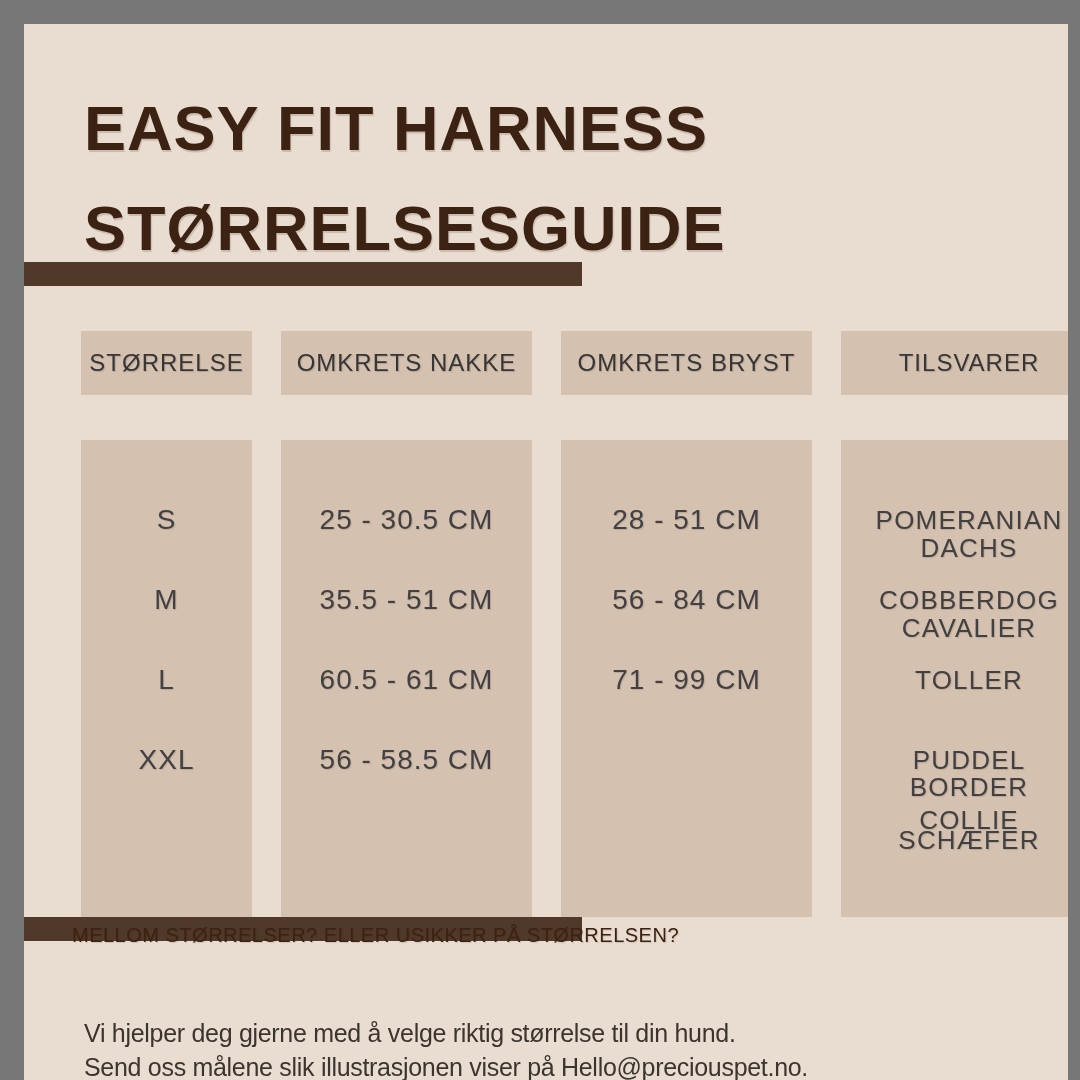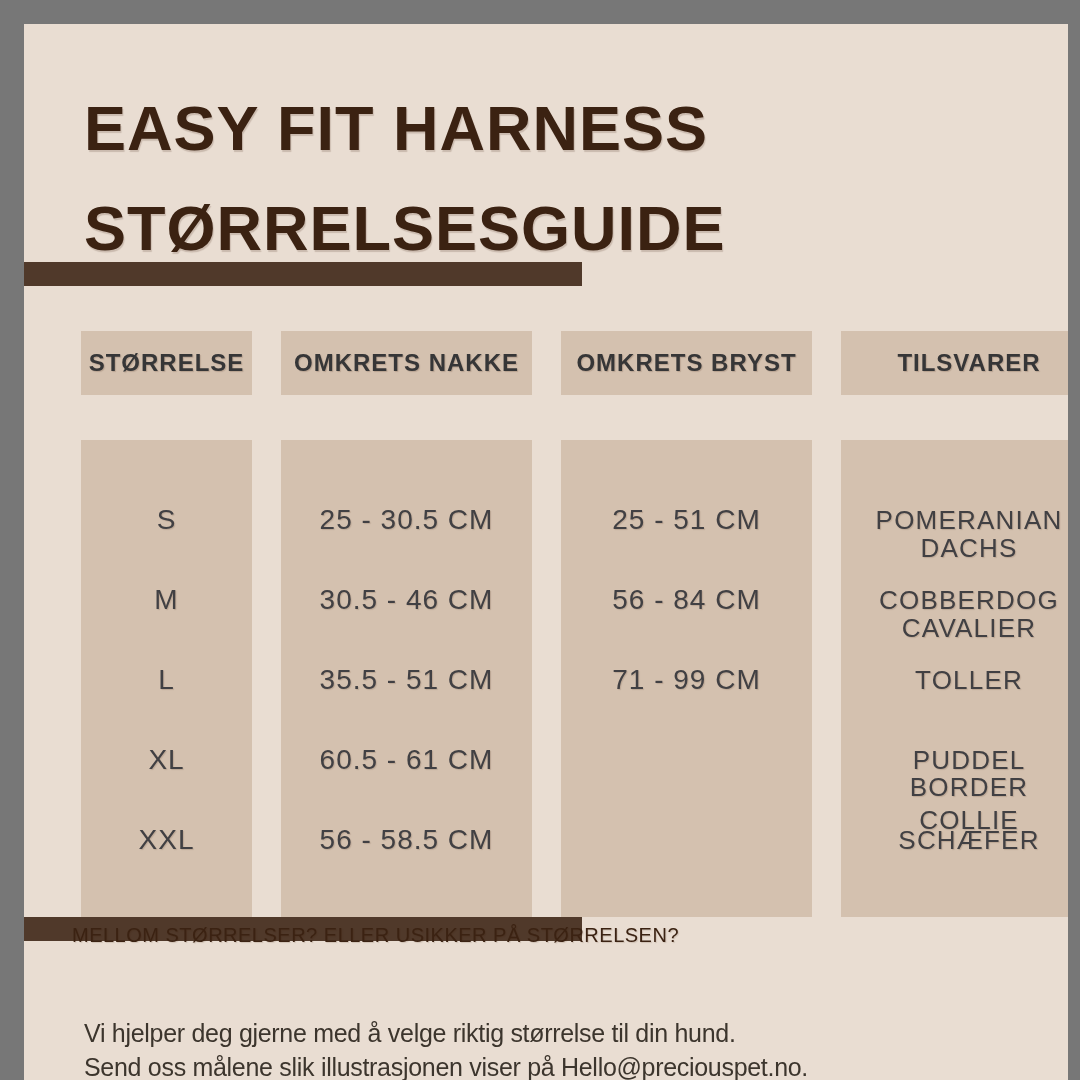--- a/index.html
+++ b/index.html
@@ -38,21 +38,21 @@
   }
   .thead,.tbody{
     display:grid;
     grid-template-columns:171px 251px 251px 256px;
     column-gap:29px;
   }
   .thead{margin-bottom:21px;}
   .th{
     background:var(--cell);height:64px;
     display:flex;align-items:center;justify-content:center;
-    font-size:24px;font-weight:bold;letter-spacing:1px;
+    font-size:24px;font-weight:normal;letter-spacing:1px;
     color:var(--header_text);
     text-shadow:1px 1px 1px rgba(60,30,10,0.18);
   }
   .col{
     background:var(--cell);height:477px;
     padding:40px 0 37px 0;
     display:flex;flex-direction:column;
   }
   .cell{
     height:80px;
@@ -94,34 +94,32 @@
       <div class="th">OMKRETS BRYST</div>
       <div class="th">TILSVARER</div>
     </div>
 
     <div class="tbody">
 
       <div class="col">
         <div class="cell">S</div>
         <div class="cell">M</div>
         <div class="cell">L</div>
-        <div class="cell">XL</div>
         <div class="cell">XXL</div>
       </div>
 
       <div class="col">
         <div class="cell">25 - 30.5 CM</div>
-        <div class="cell">30.5 - 46 CM</div>
         <div class="cell">35.5 - 51 CM</div>
         <div class="cell">60.5 - 61 CM</div>
         <div class="cell">56 - 58.5 CM</div>
       </div>
 
       <div class="col">
-        <div class="cell">25 - 51 CM</div>
+        <div class="cell">28 - 51 CM</div>
         <div class="cell">56 - 84 CM</div>
         <div class="cell">71 - 99 CM</div>
       </div>
 
       <div class="col">
         <div class="cell breeds">
           <div class="breed-line">POMERANIAN</div>
           <div class="breed-line">DACHS</div>
         </div>
         <div class="cell breeds">

